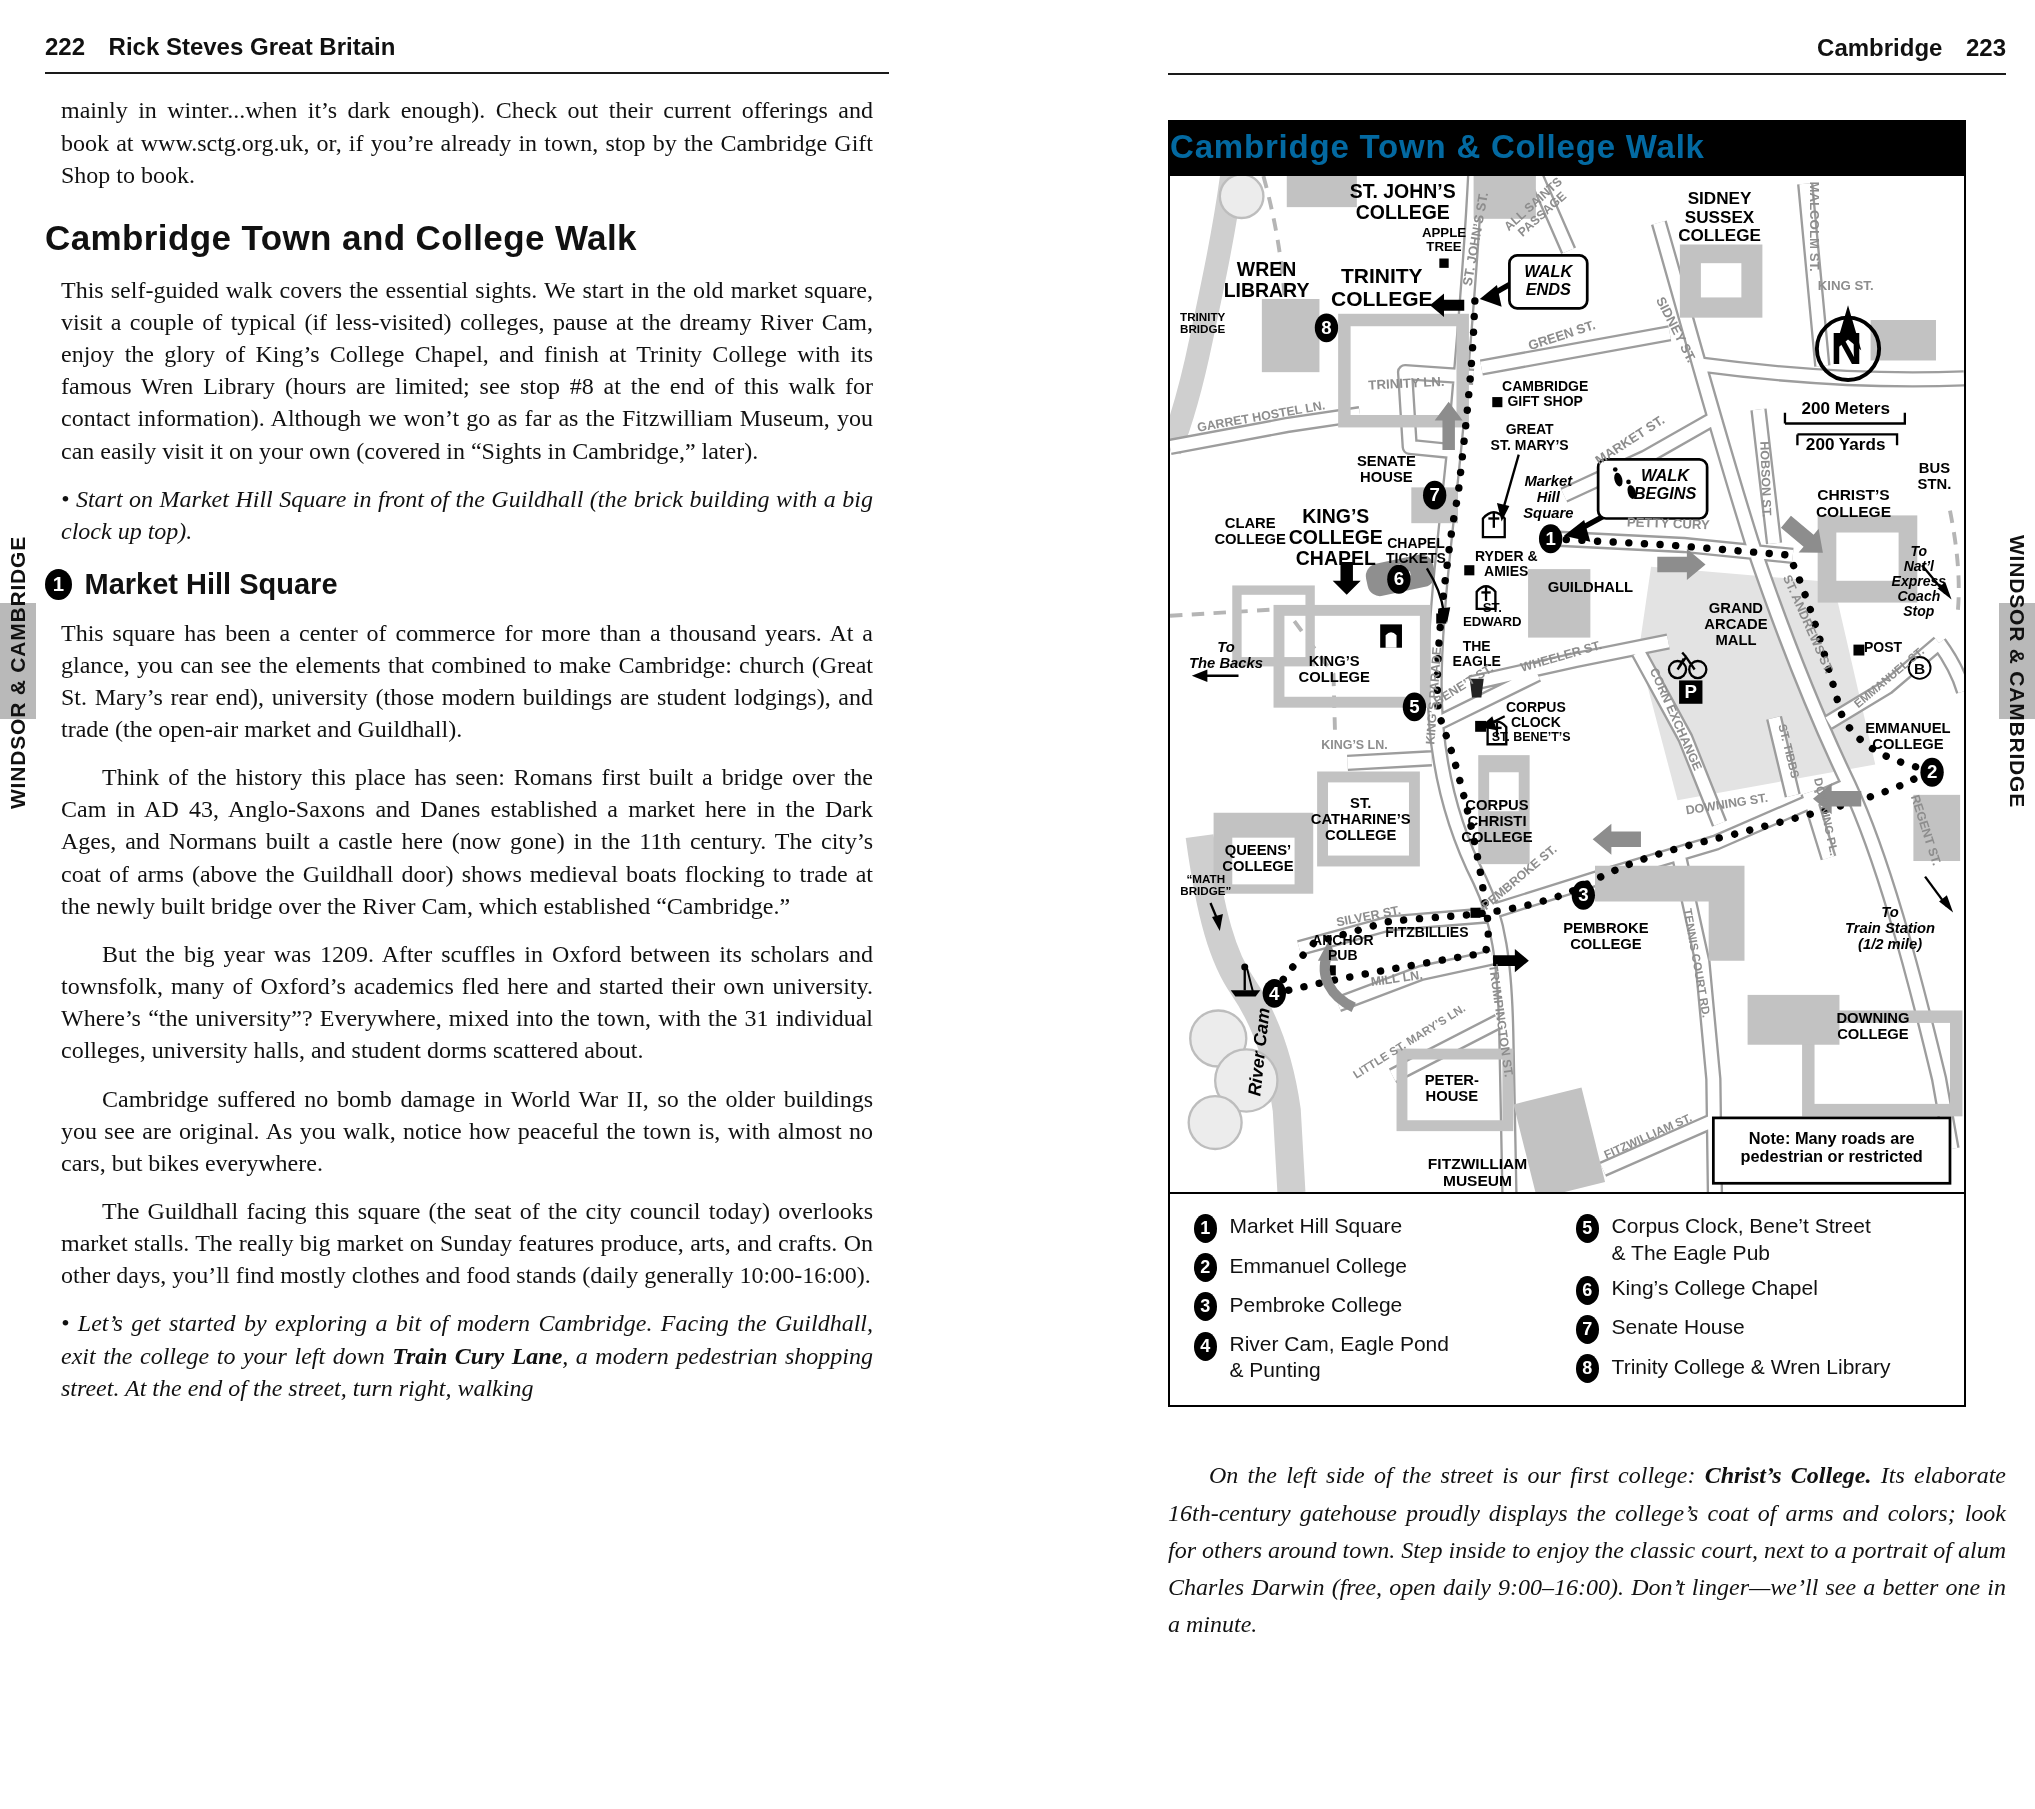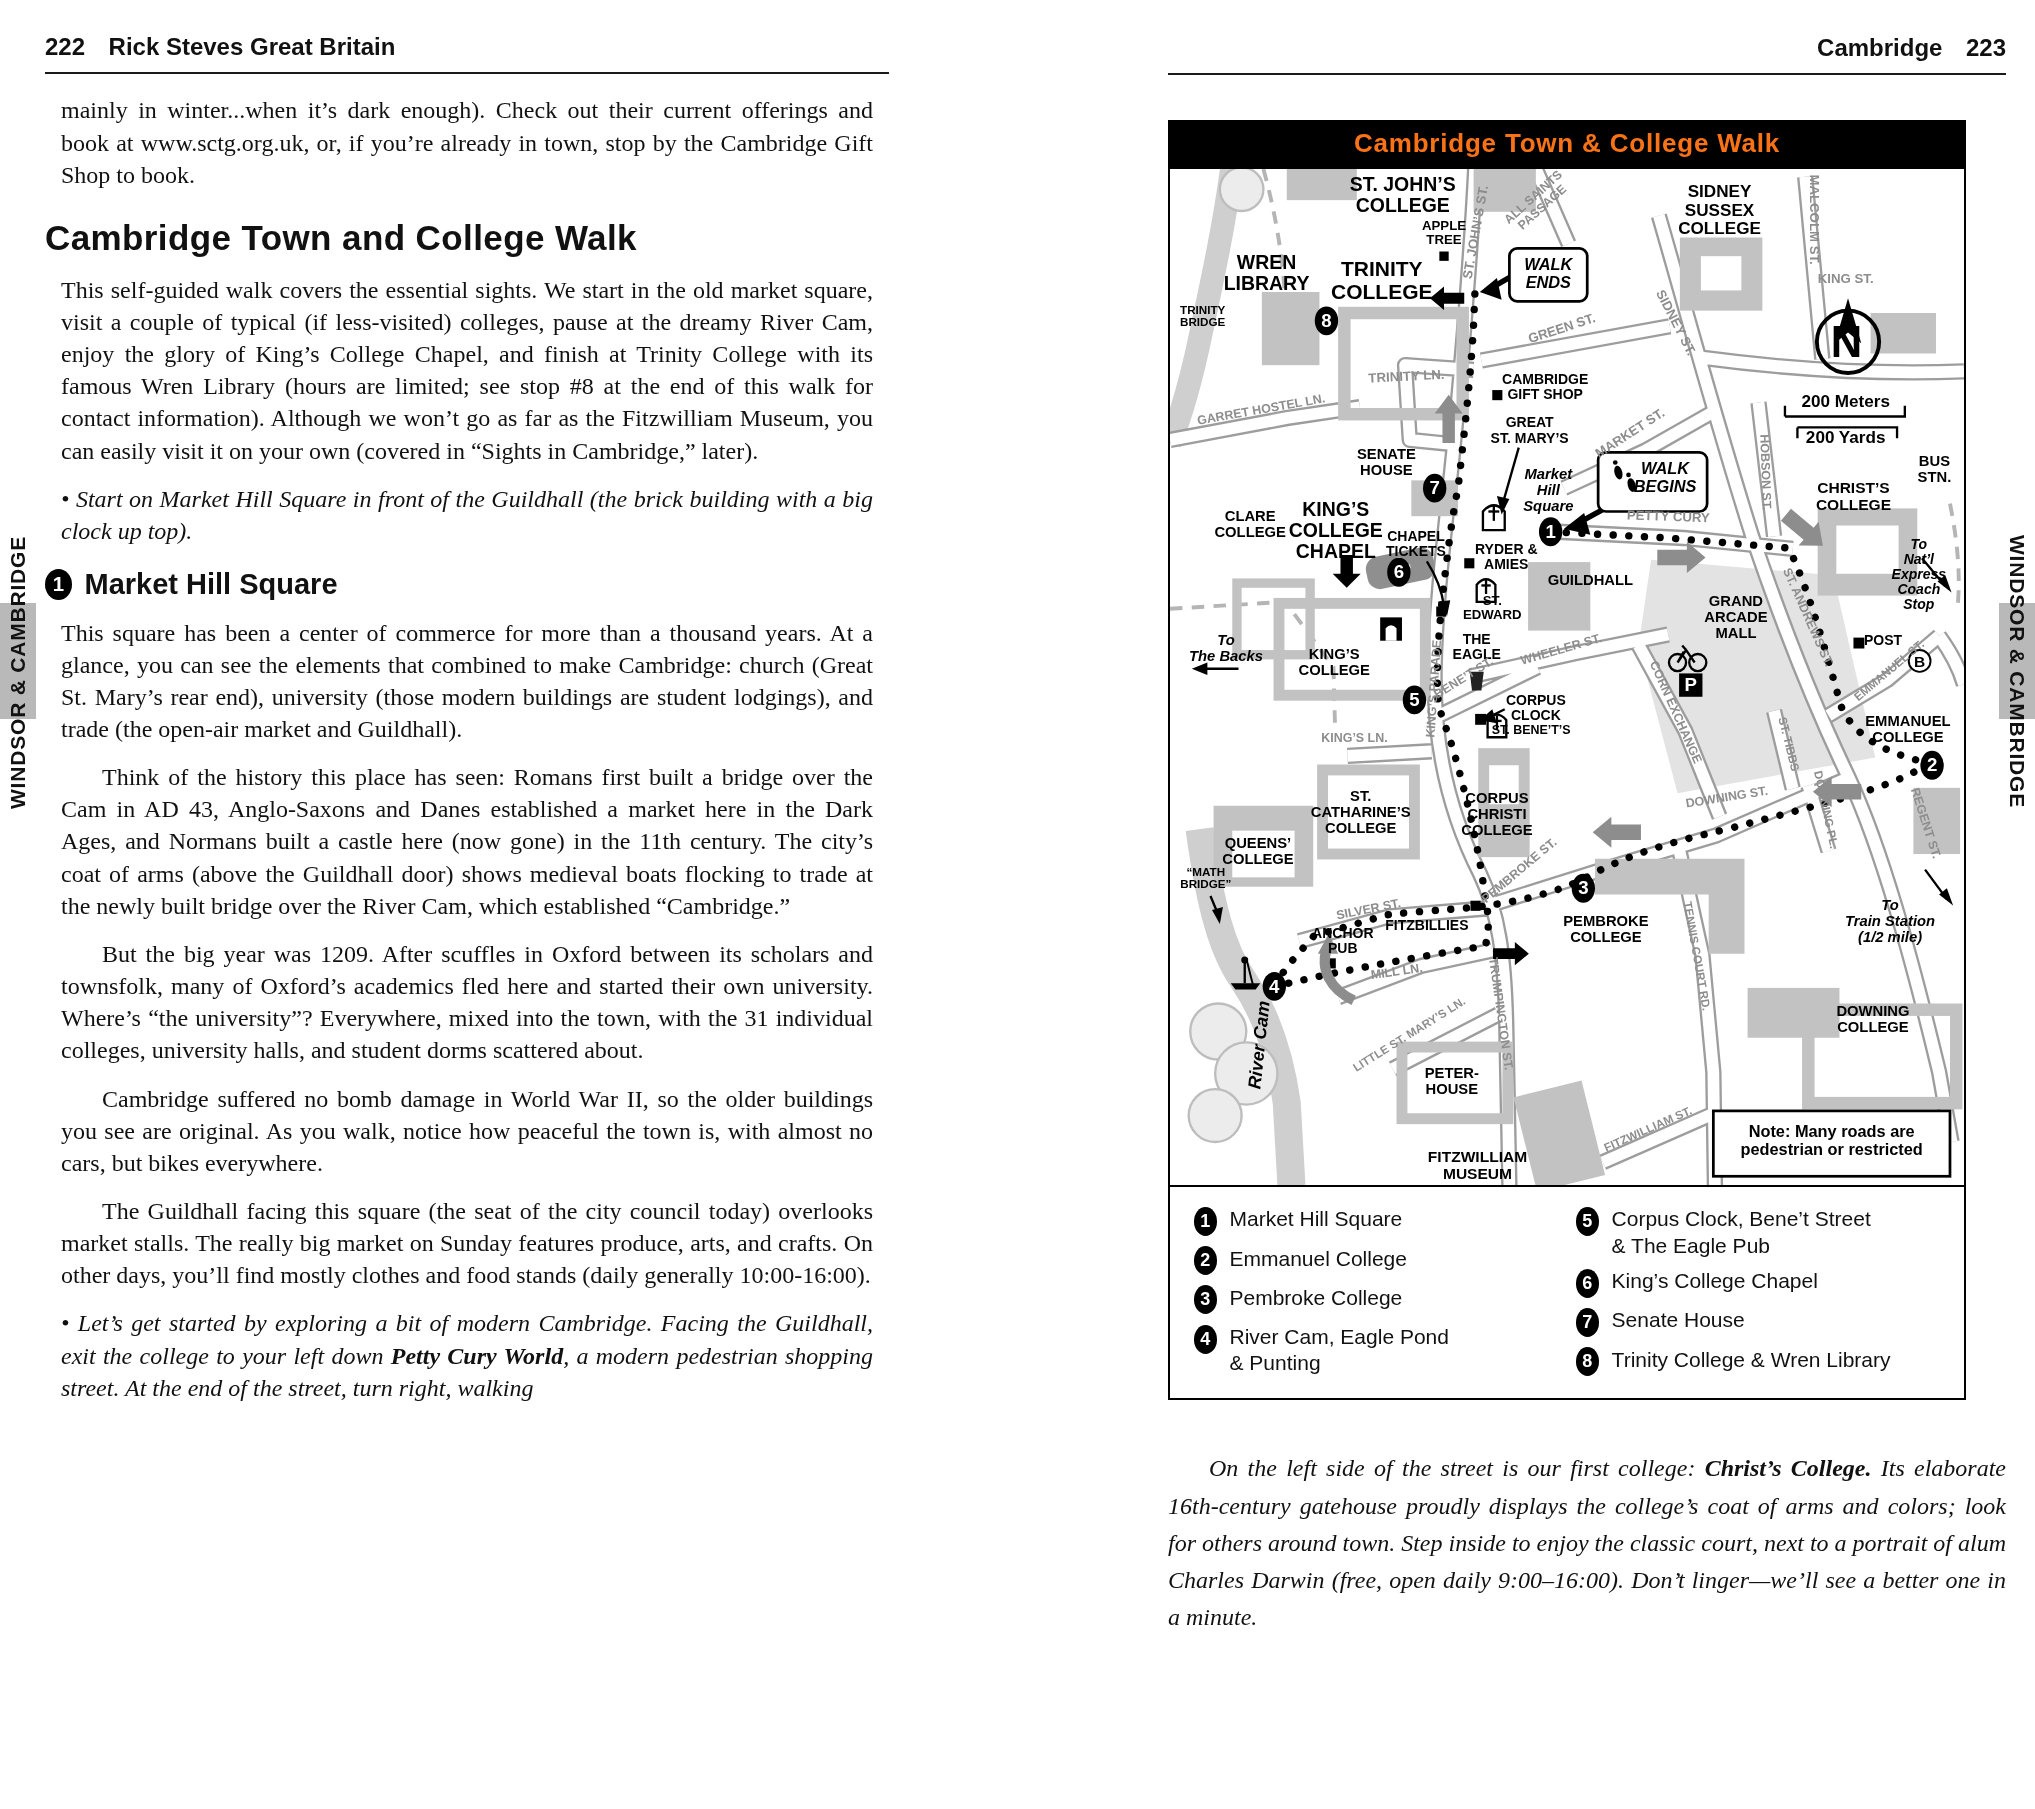--- a/index.html
+++ b/index.html
@@ -39,22 +39,22 @@
   }
   .stop-badge{
     background:#000;color:#fff;min-width:27px;height:31px;border-radius:50%;
     display:inline-flex;align-items:center;justify-content:center;
     font-family:"Liberation Sans",sans-serif;font-weight:bold;font-size:20.4px;flex:0 0 auto;
   }
   .bi{font-weight:bold;}
   
   .map-box{margin-top:45px;border:2.3px solid #000;width:794px;background:#fff;}
   .map-title{
-    background:#000;color:#f97316;font-family:"Liberation Sans",sans-serif;font-weight:bold;
-    font-size:26px;text-align:center;padding:6.3px 0 9.4px 0;letter-spacing:0.8px;
+    background:#000;color:#0369a1;font-family:"Liberation Sans",sans-serif;font-weight:bold;
+    font-size:33px;text-align:left;padding:6.3px 0 9.4px 0;letter-spacing:0.8px;
   }
   .map-box svg{display:block;width:100%;height:auto;}
   .legend{
     border-top:2.3px solid #000;display:flex;padding:19px 6.3px 22px 23.5px;
     font-family:"Liberation Sans",sans-serif;font-size:21px;color:#111;
   }
   .legend-col{width:50%;display:flex;flex-direction:column;gap:9.4px;}
   .legend-item{display:flex;gap:12.5px;align-items:flex-start;}
   .legend-badge{
     background:#000;color:#fff;min-width:23.5px;height:29px;border-radius:50%;
@@ -109,21 +109,21 @@
 
   <h2 class="stop-head">
     <span class="stop-badge">1</span>
     <span>Market Hill Square</span>
   </h2>
   <p class="body">This square has been a center of commerce for more than a thousand years. At a glance, you can see the elements that combined to make Cambridge: church (Great St. Mary’s rear end), university (those modern buildings are student lodgings), and trade (the open-air market and Guildhall).</p>
   <p class="body indent">Think of the history this place has seen: Romans first built a bridge over the Cam in AD 43, Anglo-Saxons and Danes established a market here in the Dark Ages, and Normans built a castle here (now gone) in the 11th century. The city’s coat of arms (above the Guildhall door) shows medieval boats flocking to trade at the newly built bridge over the River Cam, which established “Cambridge.”</p>
   <p class="body indent">But the big year was 1209. After scuffles in Oxford between its scholars and townsfolk, many of Oxford’s academics fled here and started their own university. Where’s “the university”? Everywhere, mixed into the town, with the 31 individual colleges, university halls, and student dorms scattered about.</p>
   <p class="body indent">Cambridge suffered no bomb damage in World War II, so the older buildings you see are original. As you walk, notice how peaceful the town is, with almost no cars, but bikes everywhere.</p>
   <p class="body indent">The Guildhall facing this square (the seat of the city council today) overlooks market stalls. The really big market on Sunday features produce, arts, and crafts. On other days, you’ll find mostly clothes and food stands (daily generally 10:00-16:00).</p>
-  <p class="body note-italic"><span>• Let’s get started by exploring a bit of modern Cambridge. Facing the Guildhall, exit the college to your left down </span><span class="bi">Petty Cury World</span><span>, a modern pedestrian shopping street. At the end of the street, turn right, walking</span></p>
+  <p class="body note-italic"><span>• Let’s get started by exploring a bit of modern Cambridge. Facing the Guildhall, exit the college to your left down </span><span class="bi">Train Cury Lane</span><span>, a modern pedestrian shopping street. At the end of the street, turn right, walking</span></p>
 </div>
 
 <div class="page-right">
   <div class="page-head rhs">
     <span>Cambridge</span>
     <span>223</span>
   </div>
 
   <div class="map-box">
     <div class="map-title">Cambridge Town &amp; College Walk</div>

